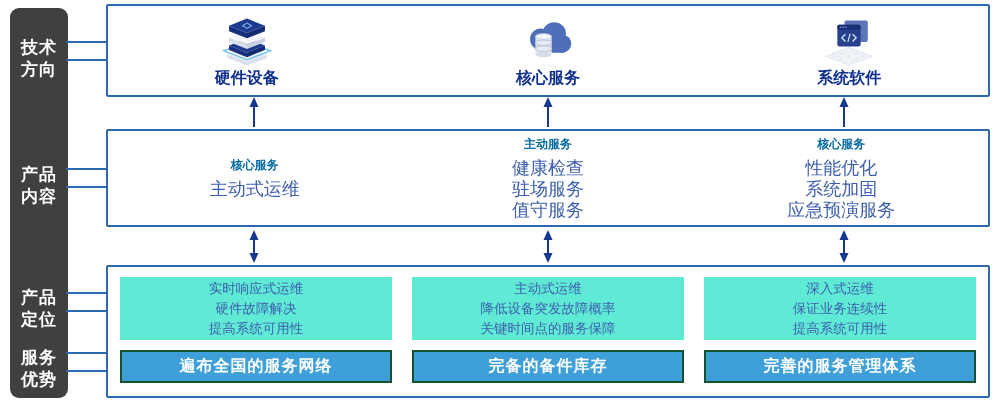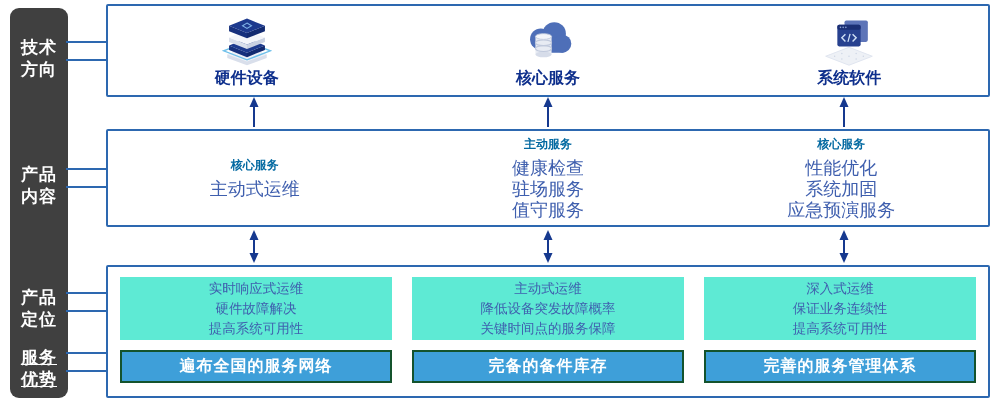--- a/index.html
+++ b/index.html
@@ -10,21 +10,21 @@
   
   .sidebar{
     position:absolute;left:10px;top:8px;width:58px;height:390px;
     background:#404040;border-radius:9px;
   }
   .side-label{
     position:absolute;left:0;width:58px;text-align:center;
     color:#ffffff;font-weight:bold;font-size:17px;line-height:22px;letter-spacing:1px;
   }
   .side-label span{display:block;}
-  .lbl-tech{top:29px;} .lbl-content{top:156px;} .lbl-position{top:279px;} .lbl-advantage{top:339px;text-decoration:underline;}
+  .lbl-tech{top:29px;} .lbl-content{top:156px;} .lbl-position{top:279px;} .lbl-advantage{top:339px;}
   
   .conn{position:absolute;left:66px;width:42px;height:2px;background:#2d68b0;}
   
   .box{
     position:absolute;left:106px;width:884px;background:#ffffff;
     border:2px solid #2d68b0;box-sizing:border-box;border-radius:2px;
     display:flex;flex-direction:row;
   }
   .box-tech{top:4px;height:93px;gap:24px;}
   .box-content{top:129px;height:98px;}

